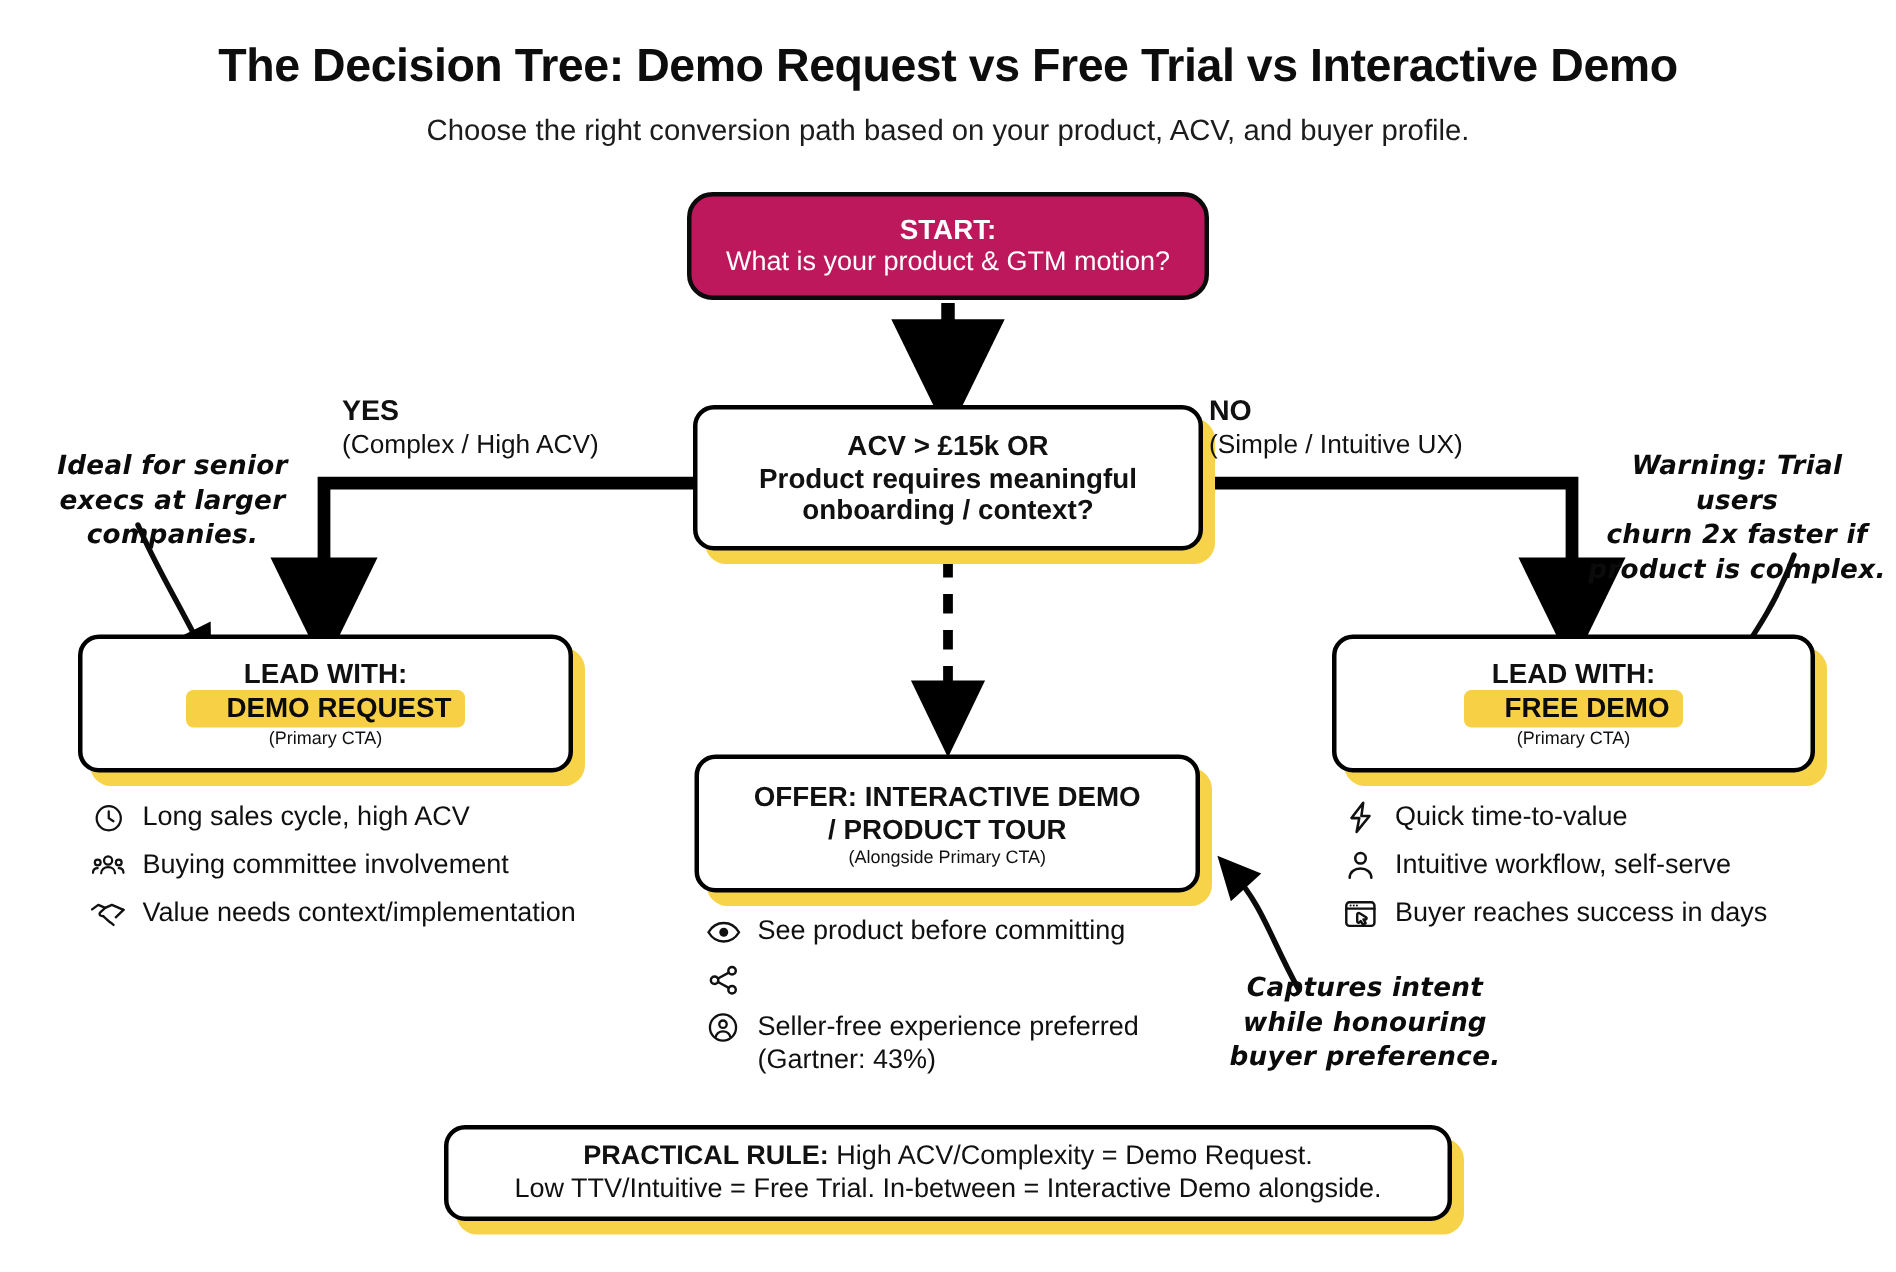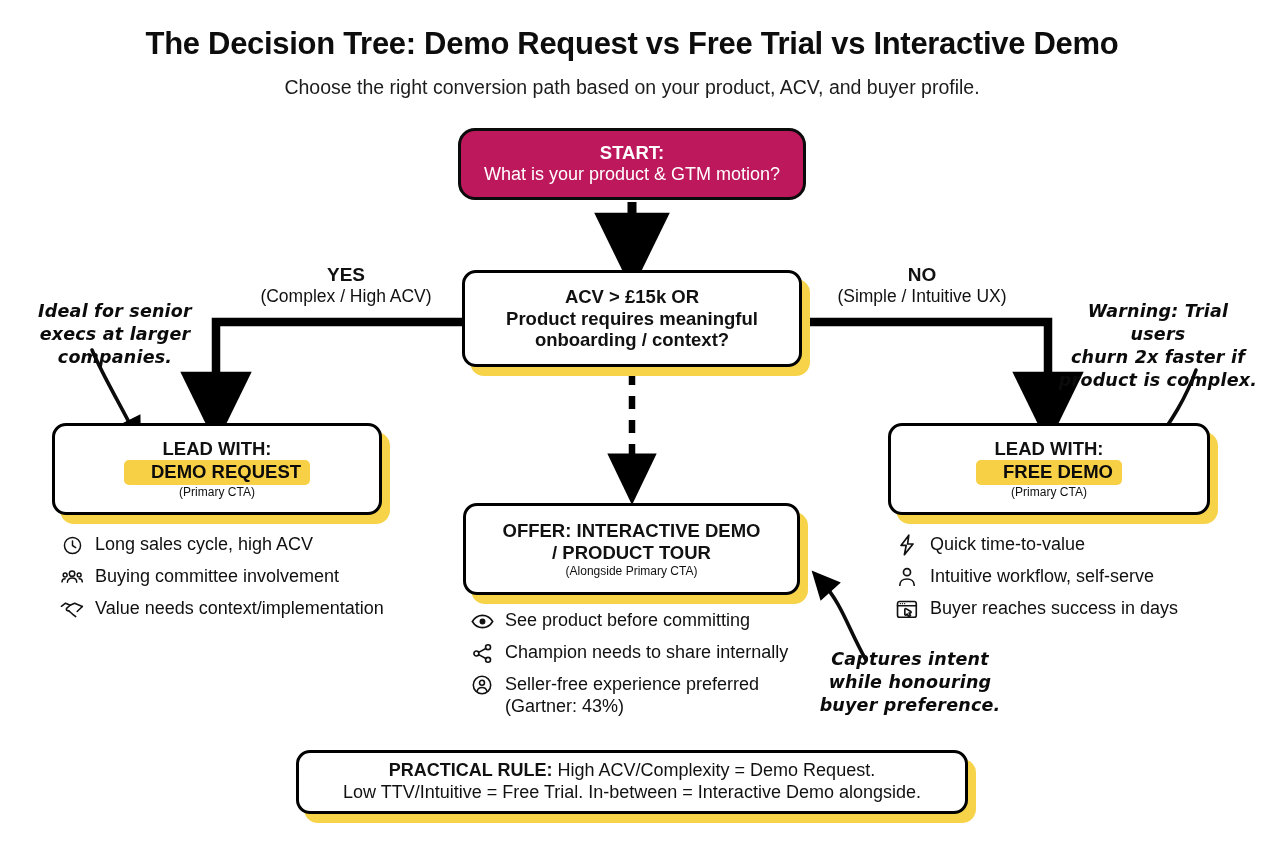--- a/index.html
+++ b/index.html
@@ -50,21 +50,21 @@
   .n-reg    { font-size: 18px; font-weight: normal; line-height: 1.2; }
   .n-small  { font-size: 12px; font-weight: normal; line-height: 1.2; }
 
   .hl {
     background: #F7D045; border-radius: 5px;
     padding: 1px 9px 2px 27px; display: inline-block;
     font-weight: bold; font-size: 18.5px; color: #0b0b0b;
   }
 
   
-  .branch { position: absolute; text-align: center; }
+  .branch { position: absolute; text-align: left; }
   .branch .b-main { font-size: 19px; font-weight: bold; line-height: 1.15; }
   .branch .b-sub  { font-size: 17.5px; font-weight: normal; line-height: 1.2; }
 
   .midlabel { position: absolute; text-align: left; }
   .midlabel .m-main { font-size: 19px; font-weight: bold; line-height: 1.2; }
   .midlabel .m-sub  { font-size: 17.5px; font-weight: normal; line-height: 1.22; }
 
   
   .bullets { position: absolute; }
   .bullet { display: flex; align-items: flex-start; margin-bottom: 10px; }
@@ -212,21 +212,20 @@
     </div>
     <div class="bullet">
       <span class="bi">
         <svg width="21" height="21" viewBox="0 0 22 22" fill="none" stroke="#111" stroke-width="1.7">
           <circle cx="16.8" cy="4.4" r="2.6"></circle>
           <circle cx="16.8" cy="17.6" r="2.6"></circle>
           <circle cx="4.6" cy="11" r="2.6"></circle>
           <path d="M14.5 5.7 L7 9.8M7 12.2 L14.5 16.3" stroke-linecap="round"></path>
         </svg>
       </span>
-      <span class="bt">Champion needs to share internally</span>
     </div>
     <div class="bullet">
       <span class="bi">
         <svg width="22" height="22" viewBox="0 0 24 24" fill="none" stroke="#111" stroke-width="1.7">
           <circle cx="12" cy="12" r="9.5"></circle>
           <circle cx="12" cy="9.6" r="2.7"></circle>
           <path d="M6.6 19c.7-2.7 2.8-4.2 5.4-4.2s4.7 1.5 5.4 4.2" stroke-linecap="round"></path>
         </svg>
       </span>
       <span class="bt">

